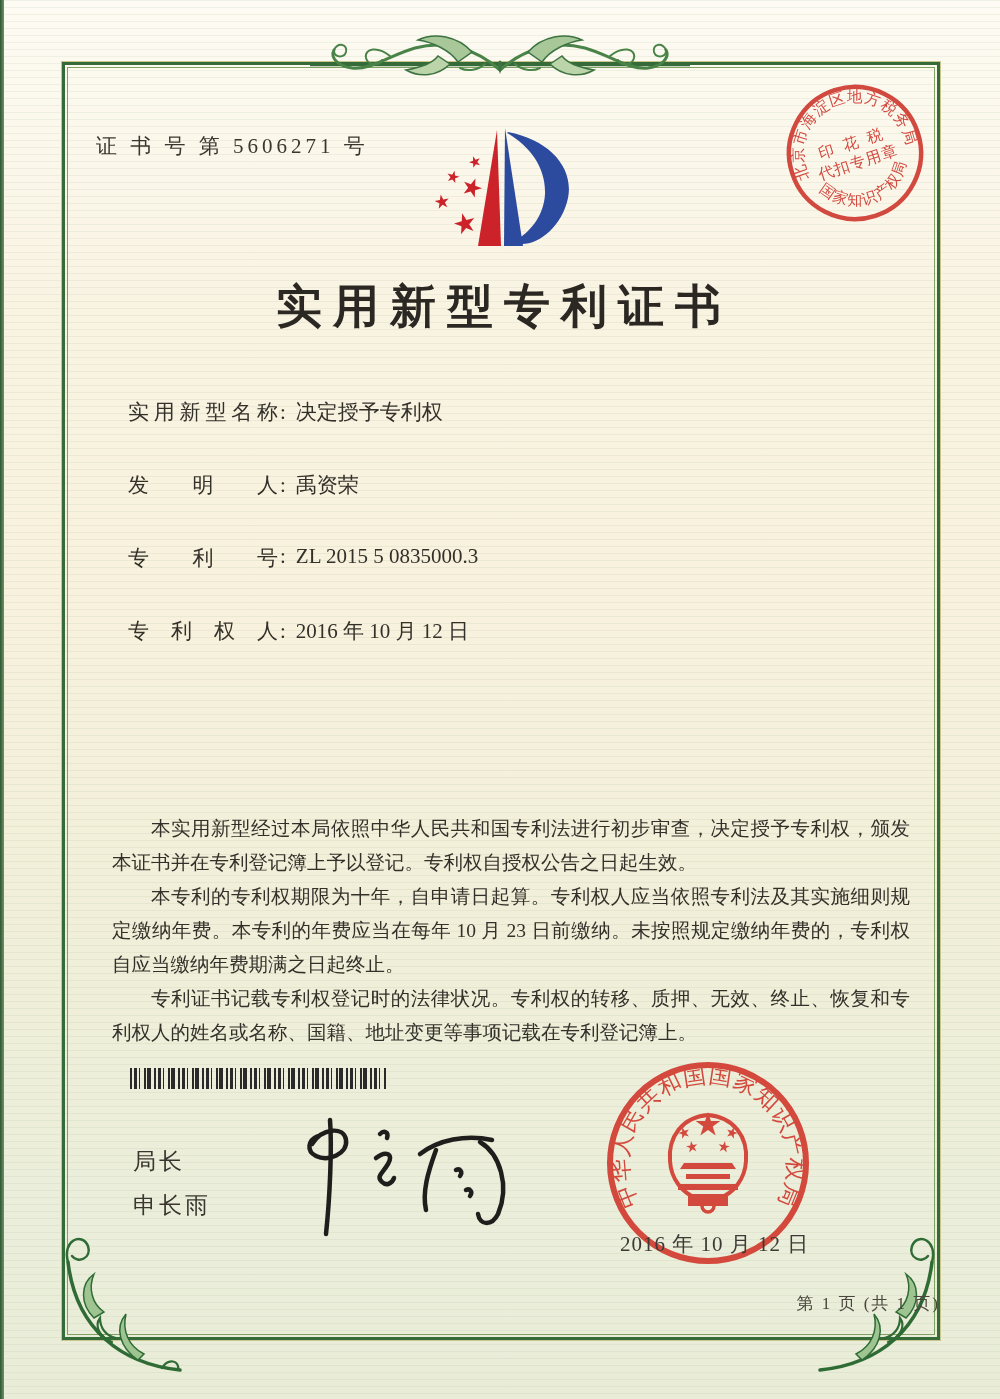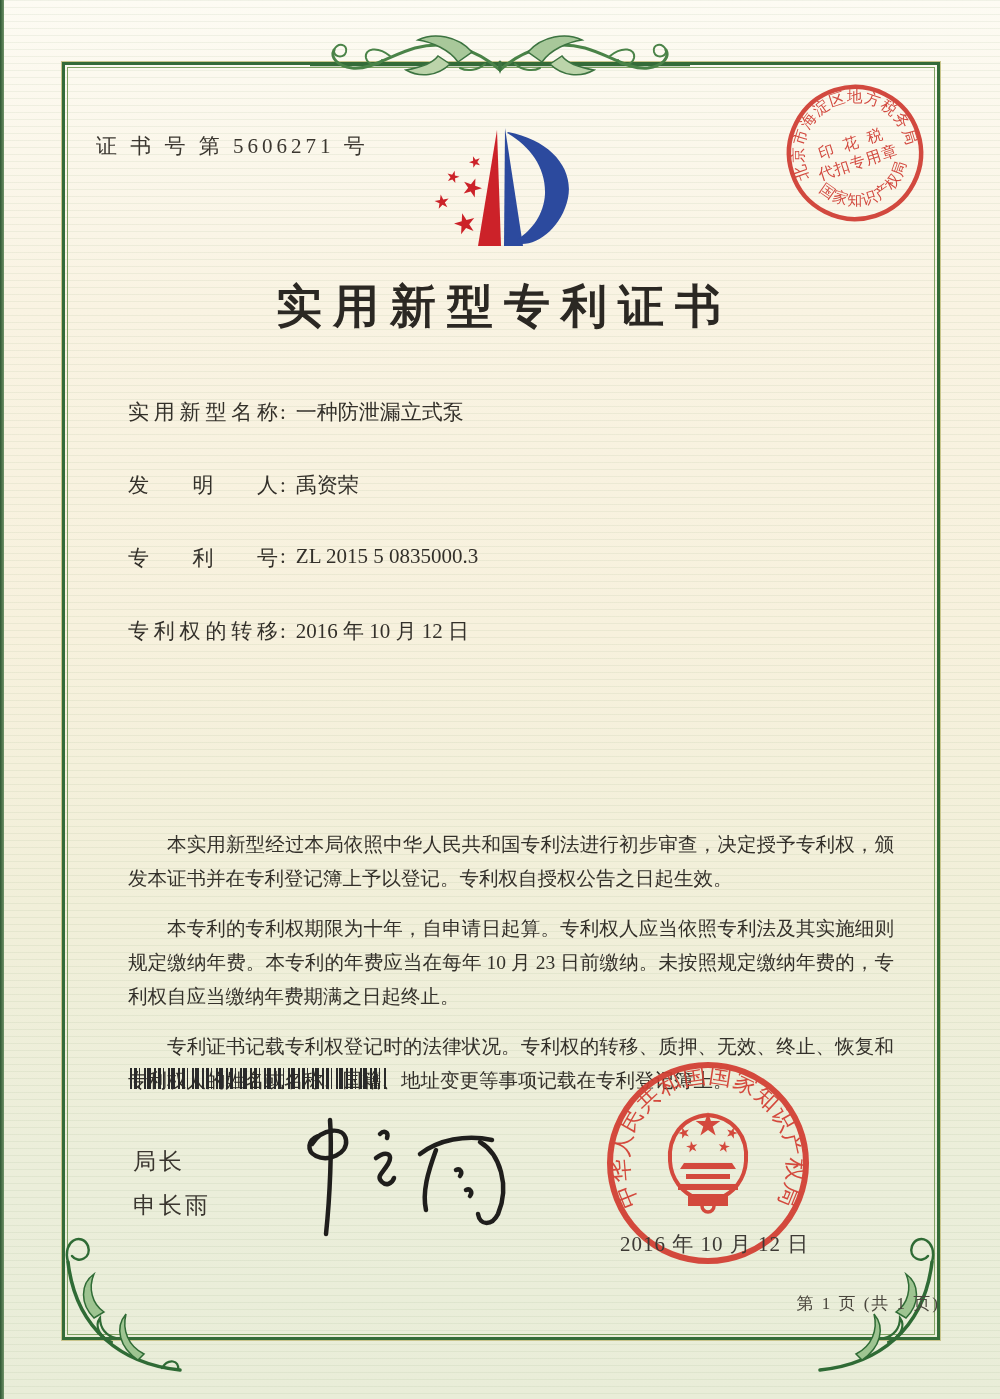--- a/index.html
+++ b/index.html
@@ -32,21 +32,21 @@
   .abs{position:absolute;}
   .cert-no{left:96px;top:132px;font-size:21px;letter-spacing:4px;color:#3a362f;}
   .title{left:0;top:276px;width:100%;text-align:center;font-size:46px;font-weight:bold;
     letter-spacing:11px;color:#2b2823;}
   .fields{left:128px;top:398px;width:720px;}
   .field{height:73px;font-size:21px;white-space:nowrap;color:#33302a;}
   .flabel{display:inline-block;width:150px;text-align:justify;text-align-last:justify;vertical-align:top;}
   .colon{display:inline-block;margin:0 10px 0 2px;}
   .paras{left:112px;top:812px;width:798px;font-size:19.5px;line-height:34px;
     text-align:justify;color:#33302a;}
-  .paras p{margin:16px;text-indent:2em;}
+  .paras p{margin:0;text-indent:2em;}
   .barcode{left:130px;top:1068px;width:256px;height:21px;
     background:repeating-linear-gradient(90deg,
       #2a2a2a 0 2px, transparent 2px 4px,
       #2a2a2a 4px 7px, transparent 7px 9px,
       #2a2a2a 9px 10px, transparent 10px 14px,
       #2a2a2a 14px 16px, transparent 16px 17px,
       #2a2a2a 17px 21px, transparent 21px 24px);
   }
   .signer-title{left:133px;top:1146px;font-size:23px;letter-spacing:3px;color:#3a362f;
     font-family:Liberation Mono, monospace;}
@@ -134,30 +134,30 @@
       </text>
       <text x="75" y="70" font-size="15.5" text-anchor="middle" letter-spacing="3">印 花 税</text>
       <text x="75" y="90" font-size="15.5" text-anchor="middle" letter-spacing="1">代扣专用章</text>
     </g>
   </svg>
 
   <div class="abs title">实用新型专利证书</div>
 
   <div class="abs fields">
     <div class="field">
-      <span class="flabel">实用新型名称</span><span class="colon">:</span><span>一种防泄漏立式泵</span>
+      <span class="flabel">实用新型名称</span><span class="colon">:</span><span>决定授予专利权</span>
     </div>
     <div class="field">
       <span class="flabel">发明人</span><span class="colon">:</span><span>禹资荣</span>
     </div>
     <div class="field">
       <span class="flabel">专利号</span><span class="colon">:</span><span>ZL 2015 5 0835000.3</span>
     </div>
     <div class="field">
-      <span class="flabel">专利权的转移</span><span class="colon">:</span><span>2016 年 10 月 12 日</span>
+      <span class="flabel">专利权人</span><span class="colon">:</span><span>2016 年 10 月 12 日</span>
     </div>
   </div>
 
   <div class="abs paras">
     <p>本实用新型经过本局依照中华人民共和国专利法进行初步审查，决定授予专利权，颁发本证书并在专利登记簿上予以登记。专利权自授权公告之日起生效。</p>
     <p>本专利的专利权期限为十年，自申请日起算。专利权人应当依照专利法及其实施细则规定缴纳年费。本专利的年费应当在每年 10 月 23 日前缴纳。未按照规定缴纳年费的，专利权自应当缴纳年费期满之日起终止。</p>
     <p>专利证书记载专利权登记时的法律状况。专利权的转移、质押、无效、终止、恢复和专利权人的姓名或名称、国籍、地址变更等事项记载在专利登记簿上。</p>
   </div>
 
   <div class="abs barcode"></div>

